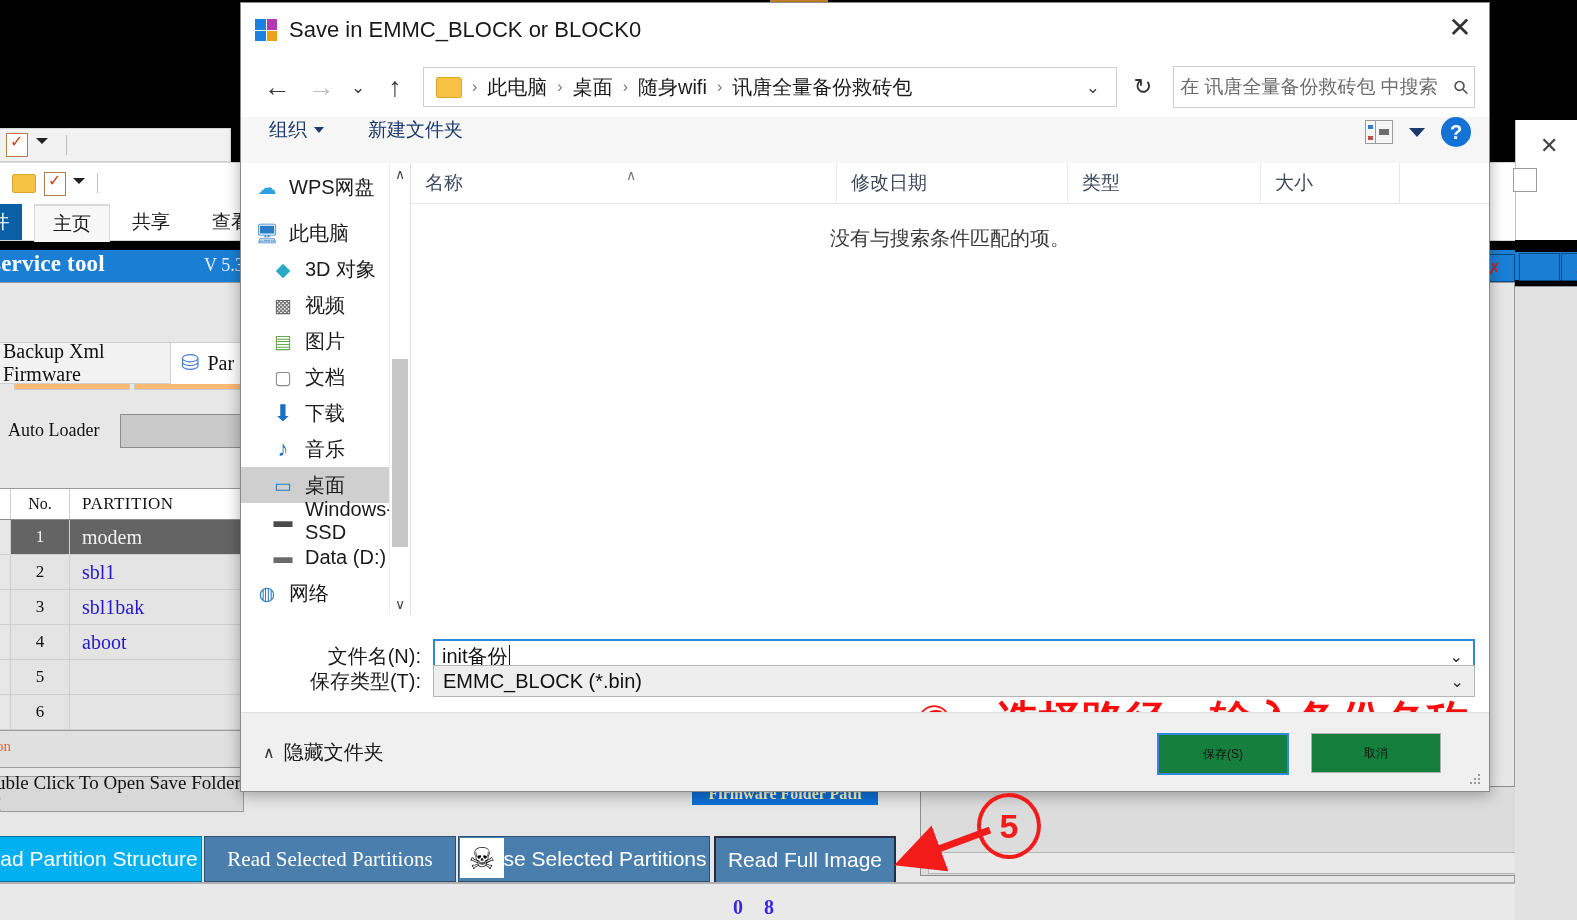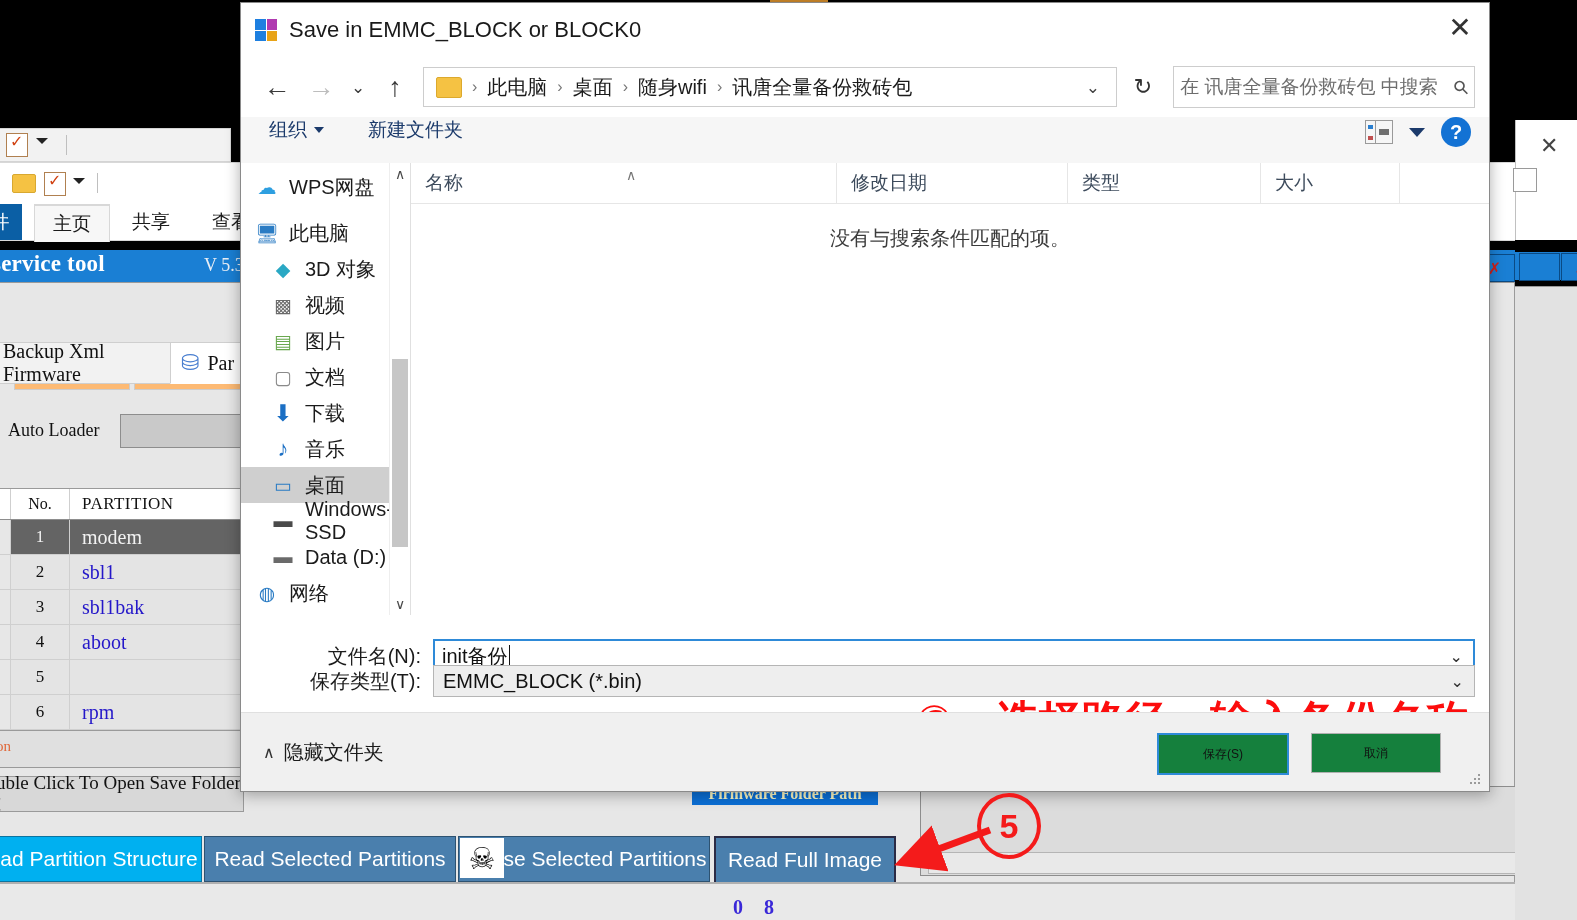--- a/index.html
+++ b/index.html
@@ -274,39 +274,38 @@
       <div class="pt-no">4</div>
       <div class="pt-name">aboot</div>
     </div>
     <div class="ptrow alt">
       <div class="pt-gut"></div>
       <div class="pt-no">5</div>
     </div>
     <div class="ptrow alt">
       <div class="pt-gut"></div>
       <div class="pt-no">6</div>
-      <div class="pt-name">rpm</div>
     </div>
   </div>
 
   <div id="status-strip"></div>
   <div id="status-text">on</div>
   <div id="dblclick-bar">
     <span id="dblclick-text">uble Click To Open Save Folder !</span>
   </div>
 
   <div id="fw-path">
     <span>Firmware Folder Path</span>
   </div>
 
   <div id="action-row">
     <div class="act-btn cyan" style="left:-4px;width:204px;">
       <span>ad Partition Structure</span>
     </div>
-    <div class="act-btn blue" style="left:204px;width:250px;">
+    <div class="act-btn blue" style="left:204px;width:250px;font-family:Liberation Serif, serif;">
       <span>Read Selected Partitions</span>
     </div>
     <div class="act-btn blue" style="left:458px;width:250px;">
       <span style="margin-left:42px;">se Selected Partitions</span>
     </div>
     <div class="act-btn dark" style="left:714px;width:178px;">
       <span>Read Full Image</span>
     </div>
   </div>
   <div id="skull">☠</div>

